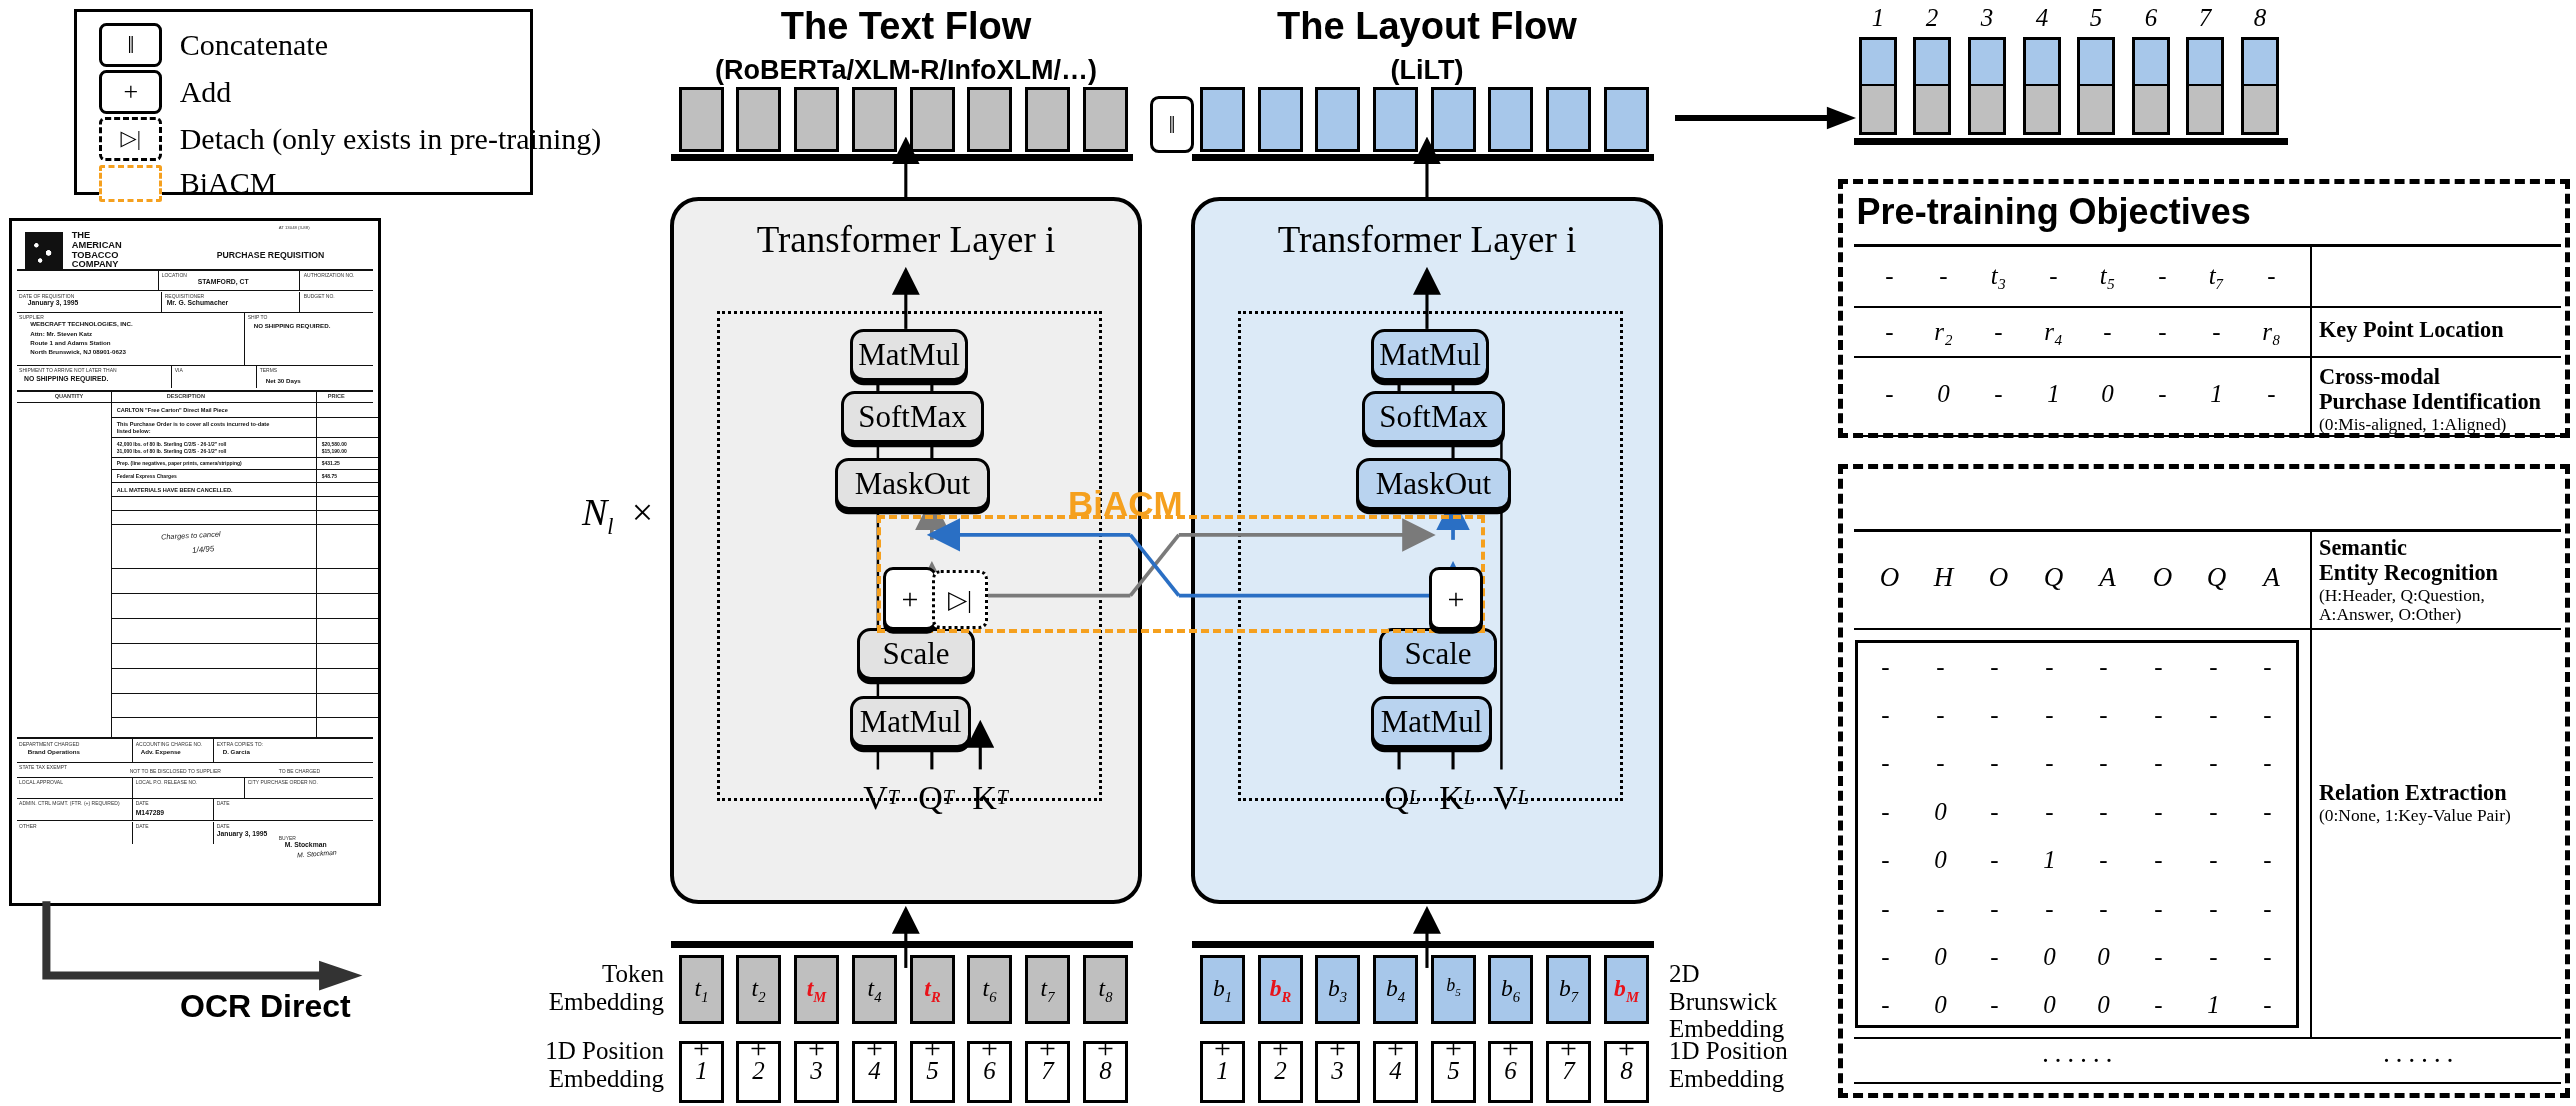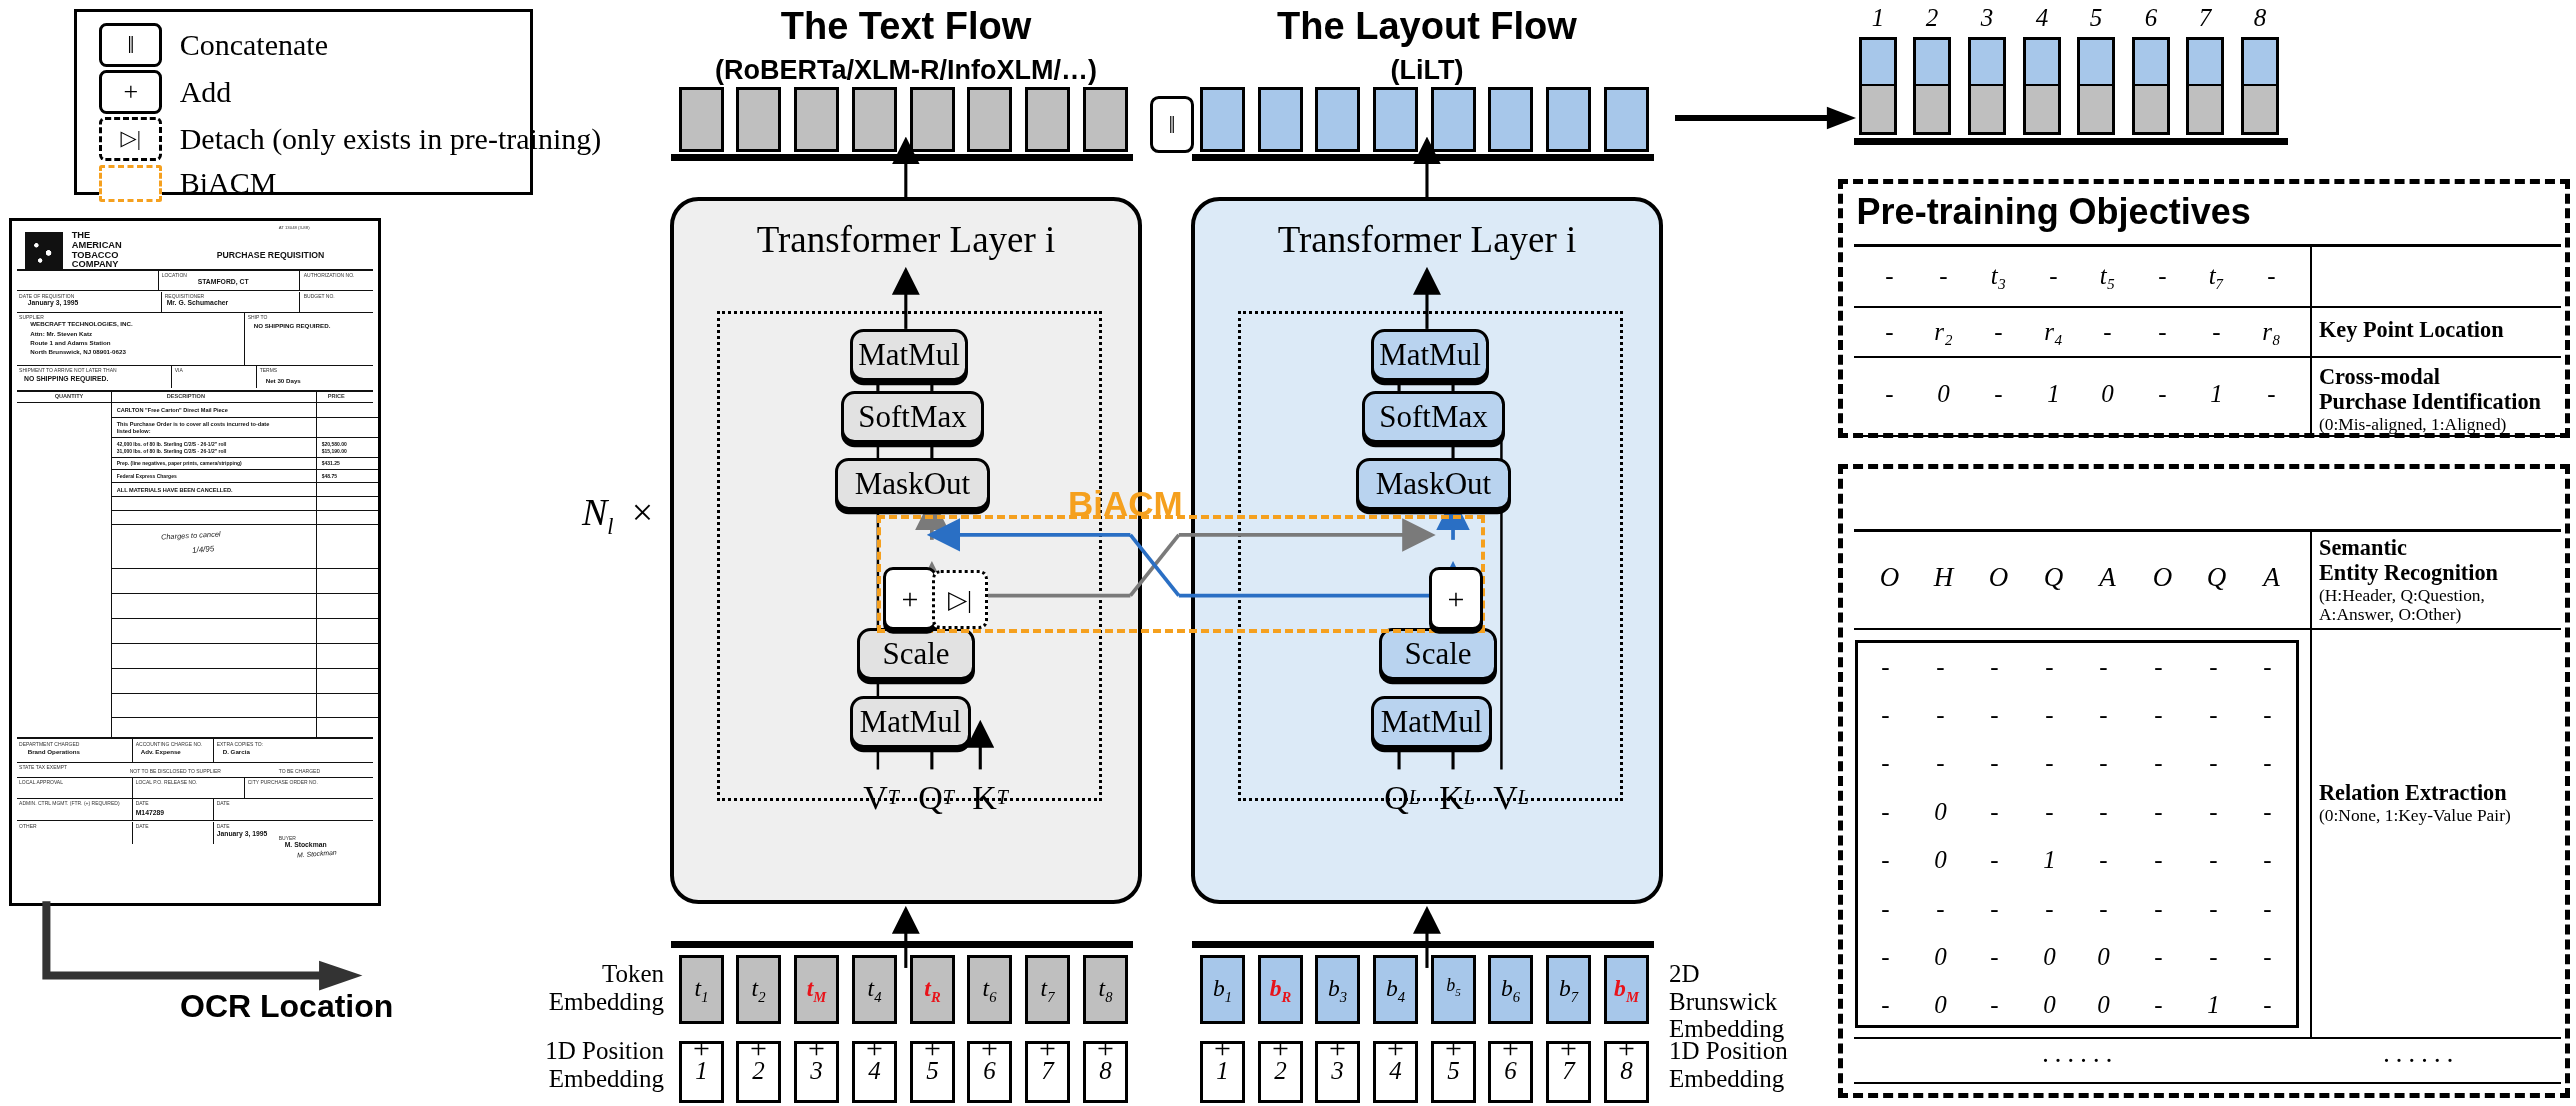--- a/index.html
+++ b/index.html
@@ -216,21 +216,21 @@
     <div class="doctxt" style="left:273px;top:620px;font-size:6.8px;font-weight:bold">M. Stockman</div>
     <div class="doctxt" style="left:285px;top:629px;font-size:6.8px;font-style:italic;transform:rotate(-4deg)">M. Stockman</div>
     <div class="docline" style="left:120px;top:601px;width:1.2px;height:22.3px"></div>
     <div class="docline" style="left:201px;top:601px;width:1.2px;height:22.3px"></div>
   </div>
 
   <svg class="abs" id="ocrArrow" viewBox="0 0 560 180">
     <path d="M20 0 L20 120 L470 120" stroke="#333" stroke-width="13" fill="none"></path>
     <polygon points="460,96 530,120 460,144" fill="#333"></polygon>
   </svg>
-  <div class="abs sans bd" id="ocrLabel">OCR Location</div>
+  <div class="abs sans bd" id="ocrLabel">OCR Direct</div>
 
   <div class="abs flowTitle" style="left:670px;top:5px;width:472px">The Text Flow</div>
   <div class="abs flowSub" style="left:633px;top:55px;width:546px">(RoBERTa/XLM-R/InfoXLM/…)</div>
 
   <div class="abs flowSub" style="left:1191px;top:55px;width:472px">(LiLT)</div>
   <div class="abs flowTitle" style="left:1191px;top:5px;width:472px">The Layout Flow</div>
 
   <div id="topTextBars">
       <div class="tok" style="position: absolute; left: 679px; top: 87px; width: 45px; height: 65px; background: rgb(191, 191, 191);"></div>
       <div class="tok" style="position: absolute; left: 736px; top: 87px; width: 45px; height: 65px; background: rgb(191, 191, 191);"></div>

